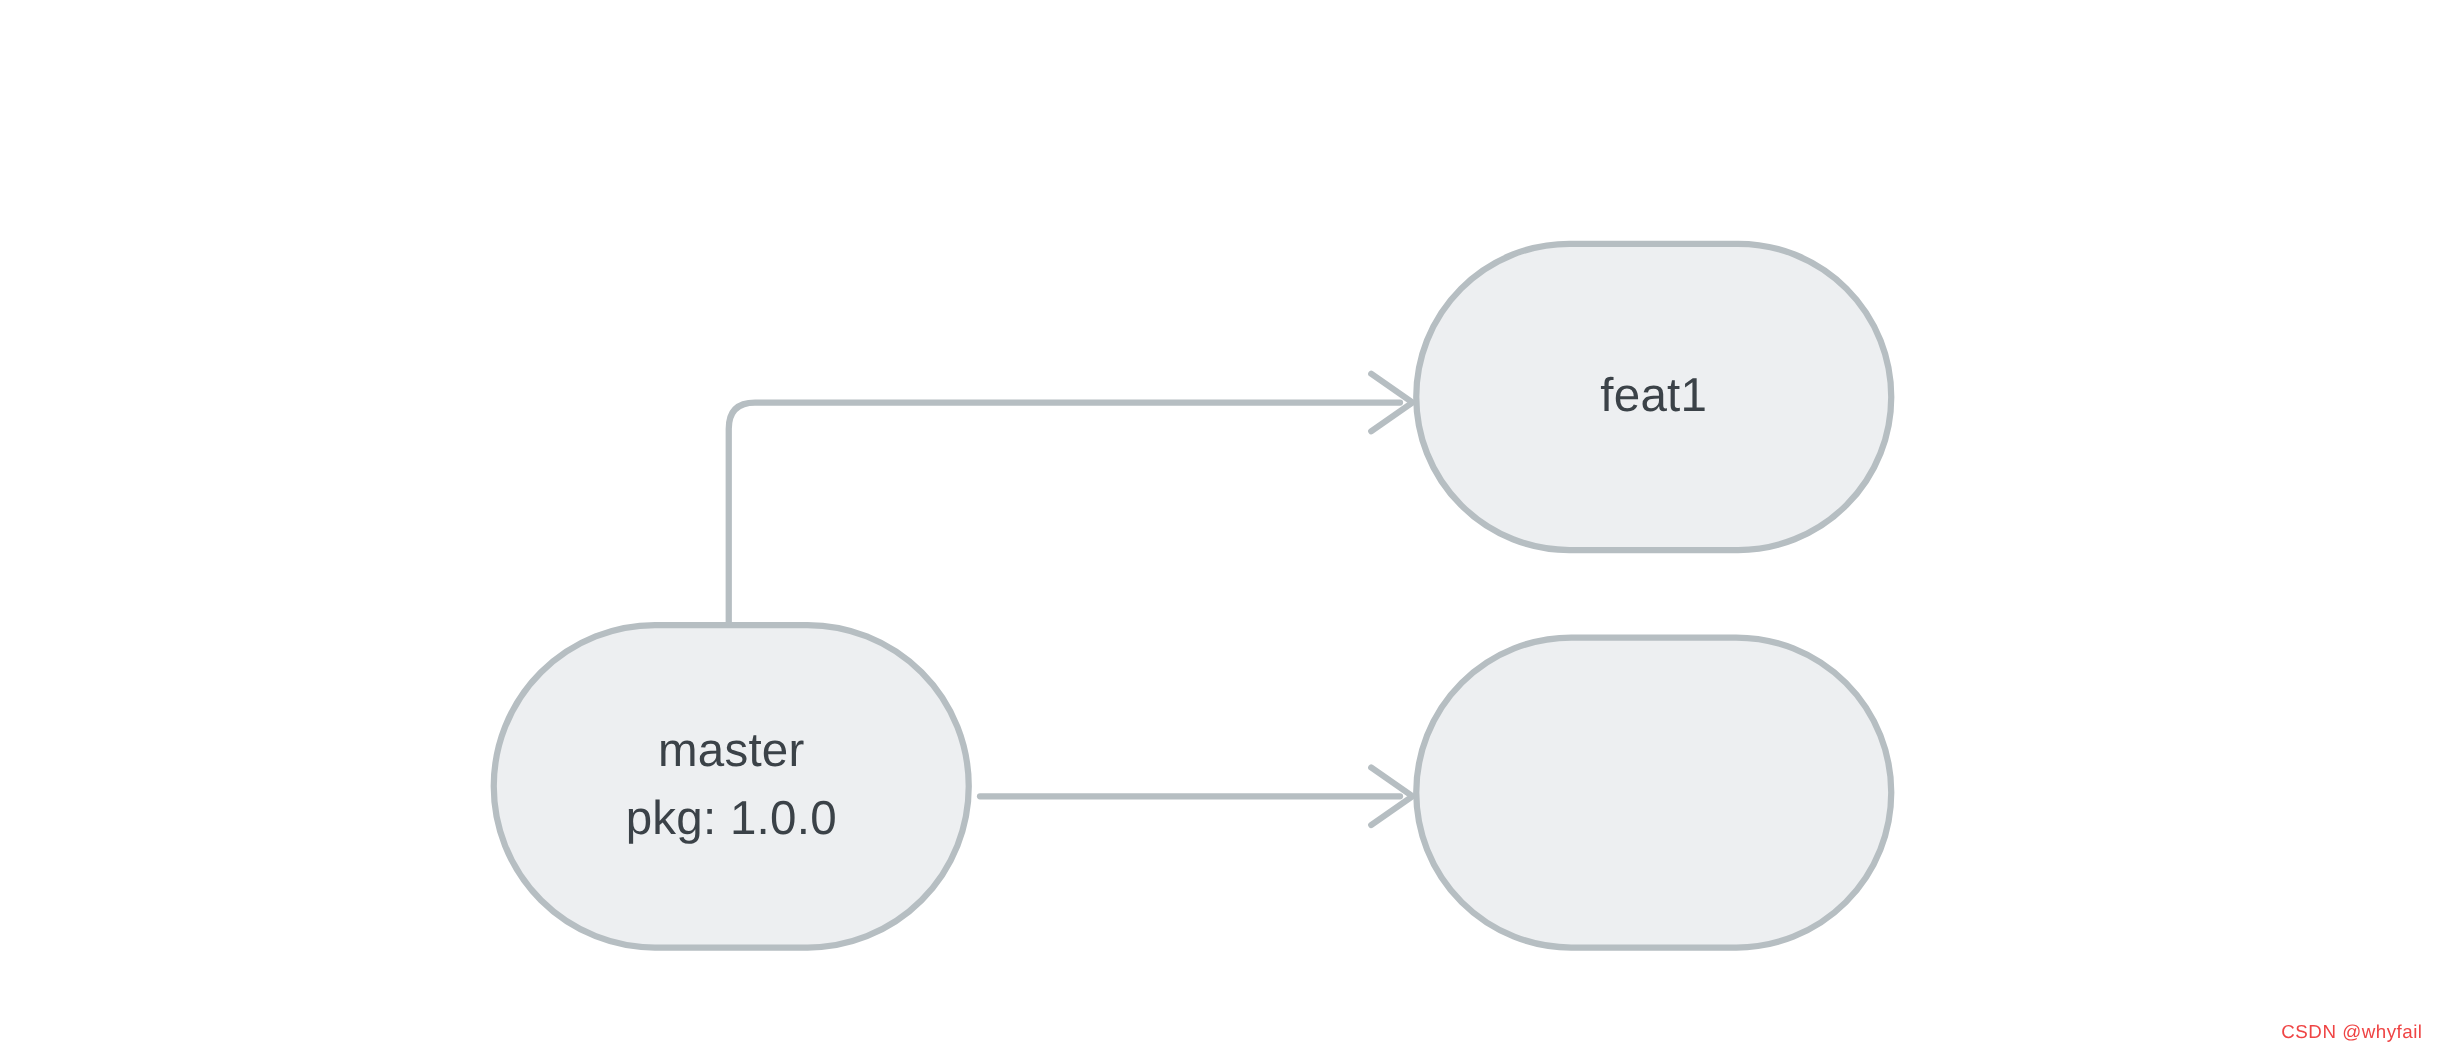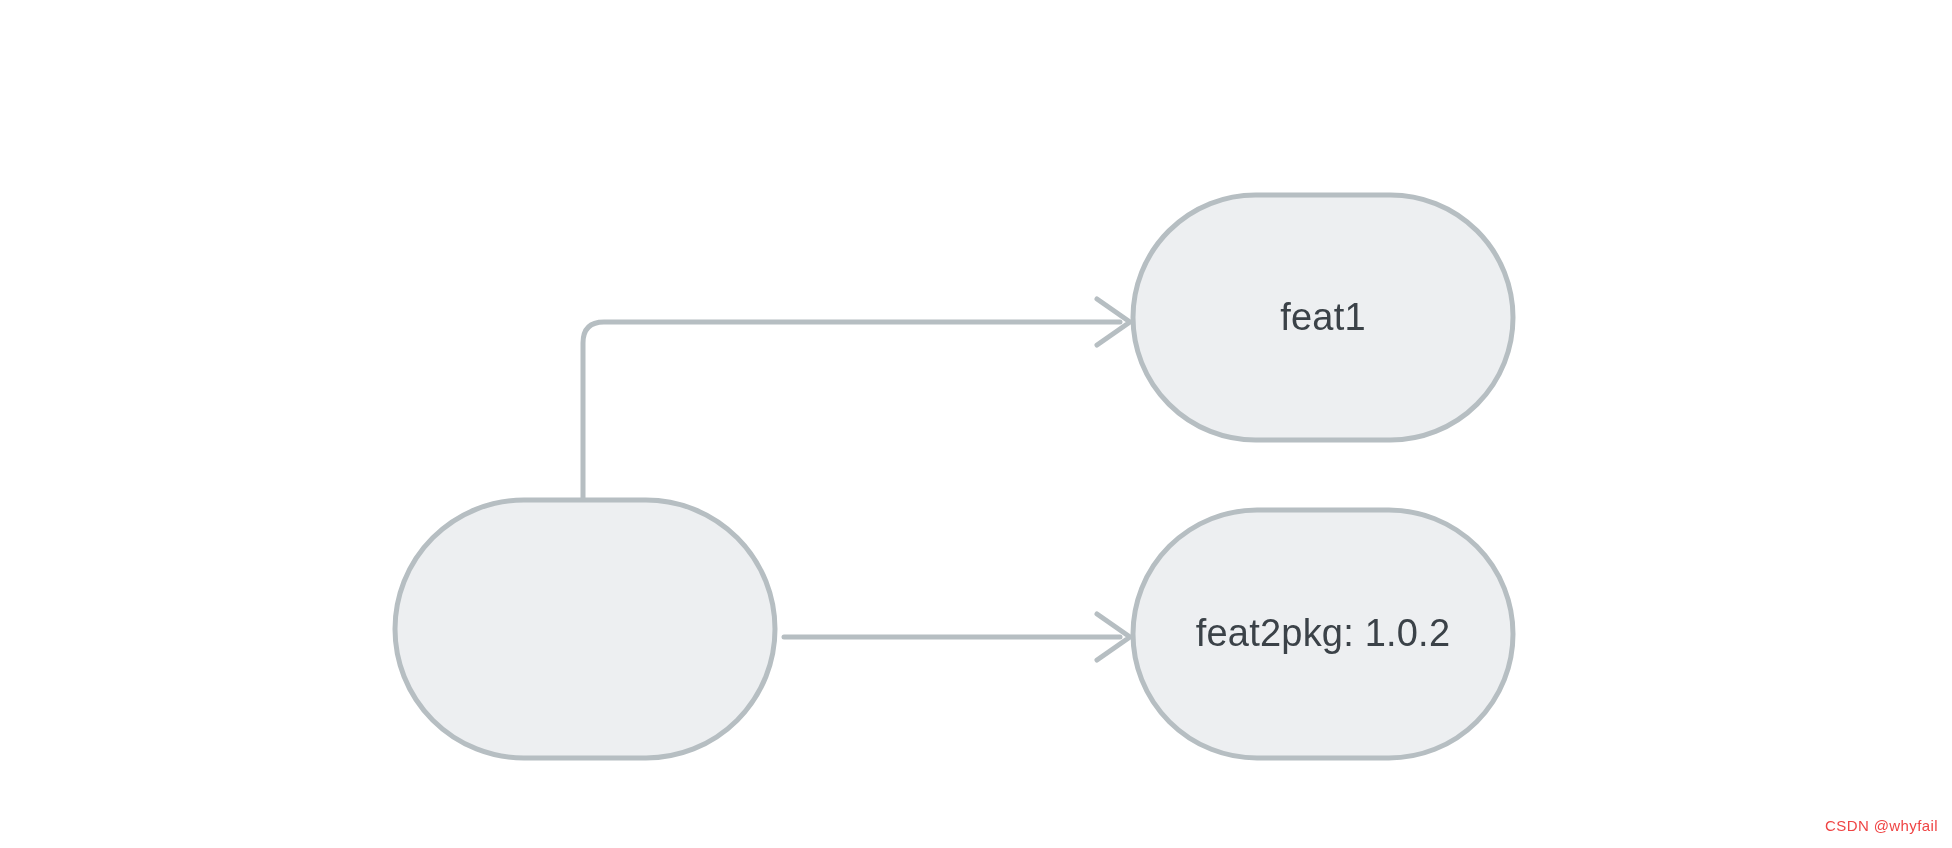--- a/index.html
+++ b/index.html
@@ -40,20 +40,21 @@
   .edge-head {
     fill: none;
     stroke: #b6bec2;
     stroke-width: 5;
     stroke-linecap: round;
     stroke-linejoin: round;
   }
   .node-label {
     position: absolute;
     display: flex;
+    flex-direction: column;
     align-items: center;
     justify-content: center;
     color: #3b4248;
     font-family: "Liberation Sans", sans-serif;
     font-size: 38px;
     line-height: 1.42;
     letter-spacing: 0.2px;
     text-align: center;
     white-space: nowrap;
     pointer-events: none;
@@ -93,25 +94,25 @@
       <path class="edge-head" d="M 1097 614 L 1130 637 L 1097 660"></path>
     </g>
 
     <rect class="node-shape" x="395" y="500" width="380" height="258" rx="129" ry="129"></rect>
 
     <rect class="node-shape" x="1133" y="195" width="380" height="245" rx="122.5" ry="122.5"></rect>
 
     <rect class="node-shape" x="1133" y="510" width="380" height="248" rx="124" ry="124"></rect>
   </svg>
 
+  <div class="node-label" id="node-master-label">
+    <span class="line1">master</span>
+    <span class="line2">pkg: 1.0.0</span>
+  </div>
 
   <div class="node-label" id="node-feat1-label">
     <span class="line1">feat1</span>
   </div>
 
-  <div class="node-label" id="node-feat2-label">
-    <span class="line1">feat2</span>
-    <span class="line2">pkg: 1.0.2</span>
-  </div>
 
   <div id="watermark">CSDN @whyfail</div>
 
 </div>
 
 </body></html>

